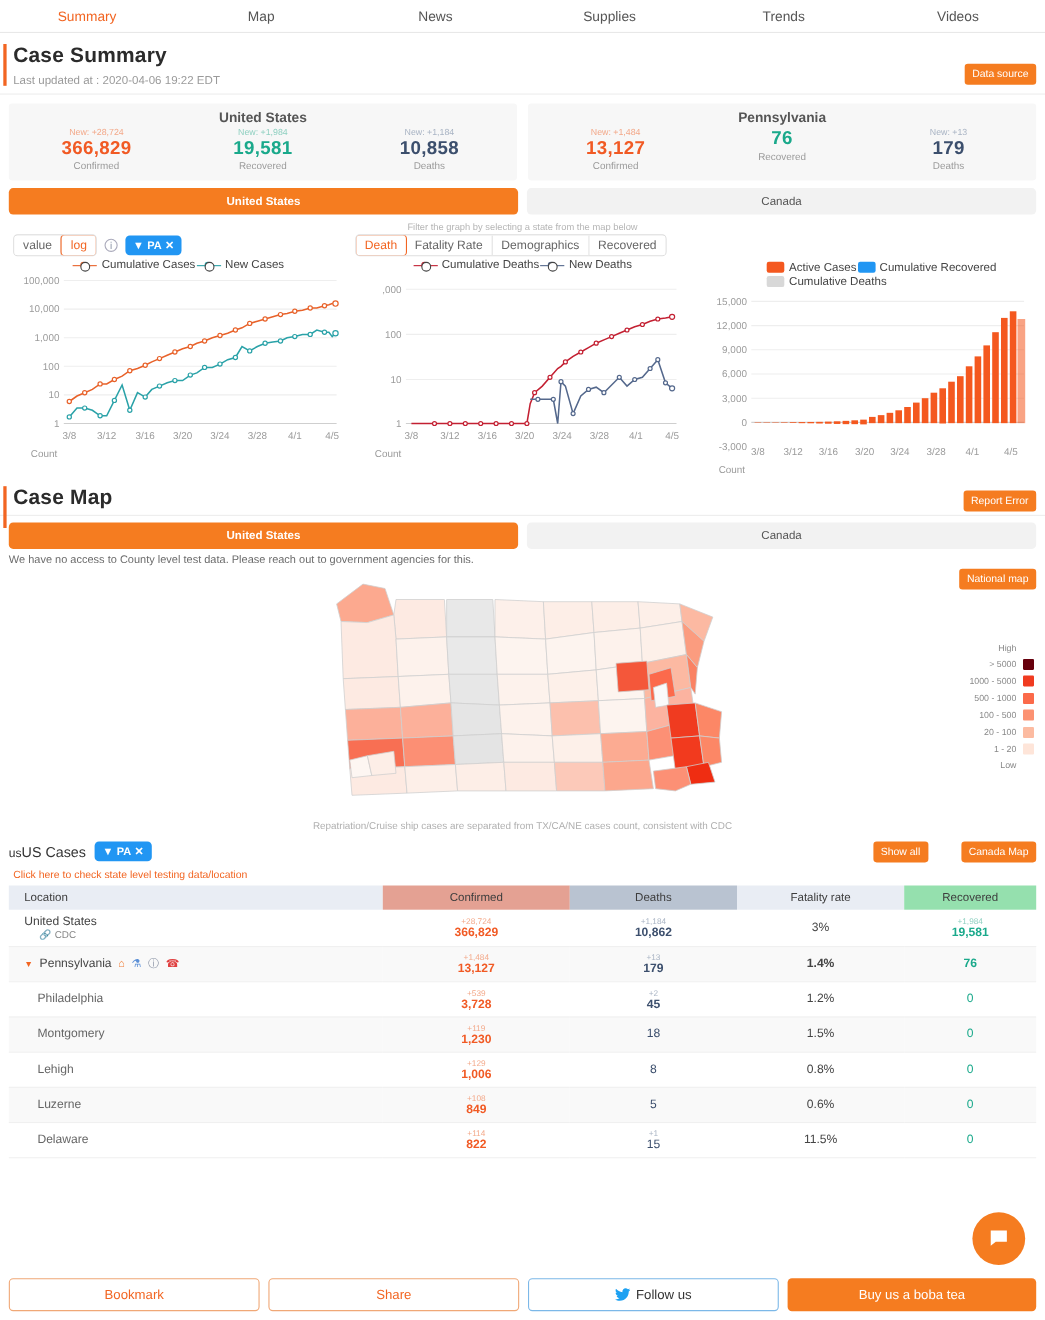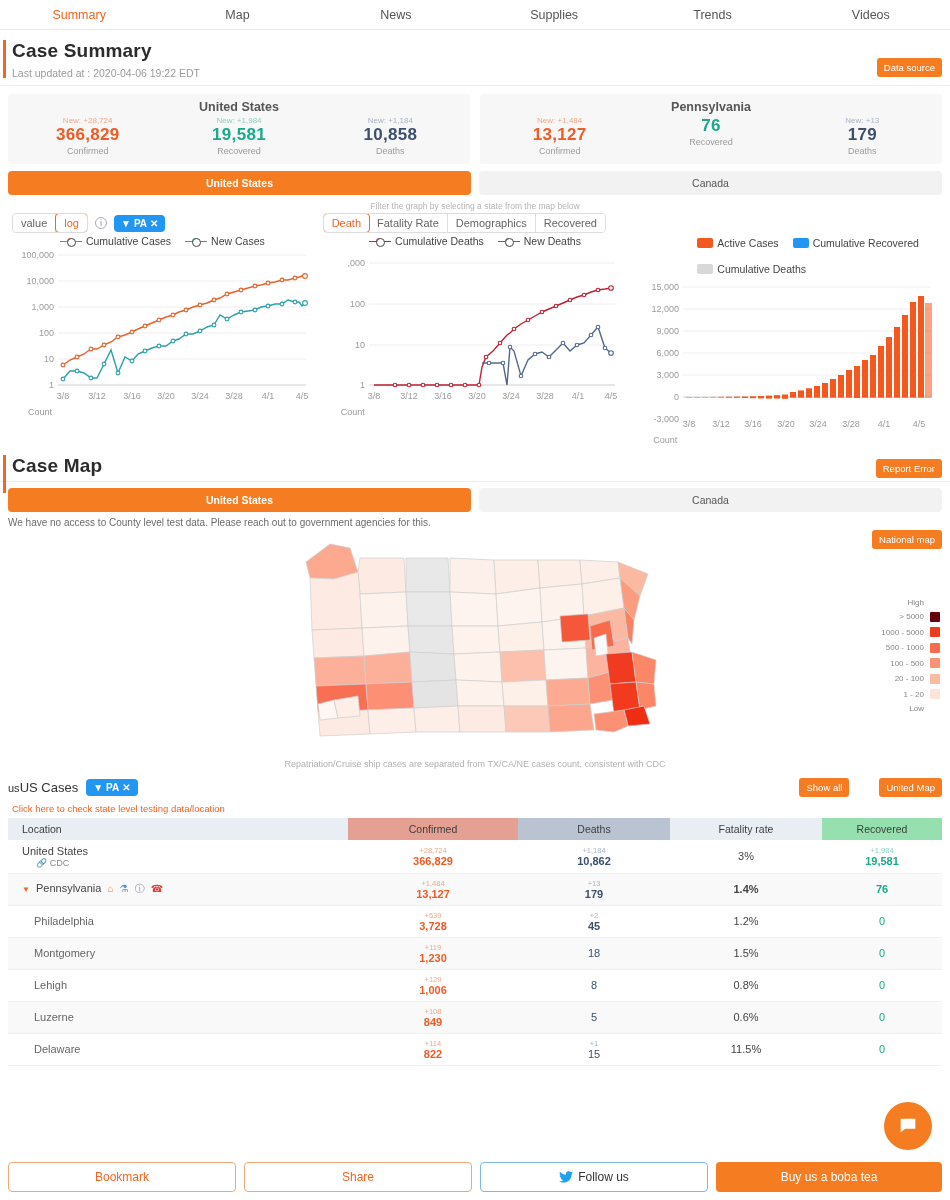--- a/index.html
+++ b/index.html
@@ -92,21 +92,21 @@
     border-radius: 50%; text-align: center; line-height: 11px;
     font-size: 9px; color: #8a93a5; vertical-align: middle;
   }
   .tag-blue {
     display: inline-flex; align-items: center; gap: 3px;
     background: #2196f3; color: #fff; border-radius: 4px;
     padding: 3px 7px; font-size: 10px; font-weight: 600; cursor: pointer;
   }
   .ctrl-row { display: flex; align-items: center; gap: 7px; padding: 2px 4px 4px 6px; height: 22px;}
 
-  .legend { display: flex; flex-wrap: wrap; justify-content: center; gap: 14px; font-size: 10.5px; color: #444; }
+  .legend { display: flex; flex-wrap: wrap; justify-content: center; gap: 1px; font-size: 10.5px; color: #444; }
   .lg { display: inline-flex; align-items: center; gap: 4px; }
   .lg .marker { display: inline-block; width: 22px; height: 9px; position: relative; }
   .lg .marker::before {
     content: ""; position: absolute; top: 4px; left: 0; width: 22px; height: 1.5px;
   }
   .lg .marker::after {
     content: ""; position: absolute; top: 1px; left: 7px; width: 7px; height: 7px;
     border-radius: 50%; background: #fff; border: 1.5px solid;
   }
   .lg.sw .marker { width: 16px; height: 10px; border-radius: 2px; }
@@ -651,21 +651,21 @@
   <div class="tbl-title">
     <span class="us-prefix">us</span><span>US Cases</span>
   </div>
   <span class="tag-blue" style="margin-left:8px;">
     <span>▼</span>
     <span>PA</span>
     <span>✕</span>
   </span>
   <div class="tbl-actions">
     <button class="btn-orange">Show all</button>
-    <button class="btn-orange">United Map</button>
+    <button class="btn-orange">Canada Map</button>
   </div>
 </div>
 
 <div class="tbl-link">Click here to check state level testing data/location</div>
 
 <table class="cases">
   <thead>
     <tr>
       <th class="loc" style="width:340px">Location</th>
       <th class="c-confirmed" style="width:170px">Confirmed</th>

